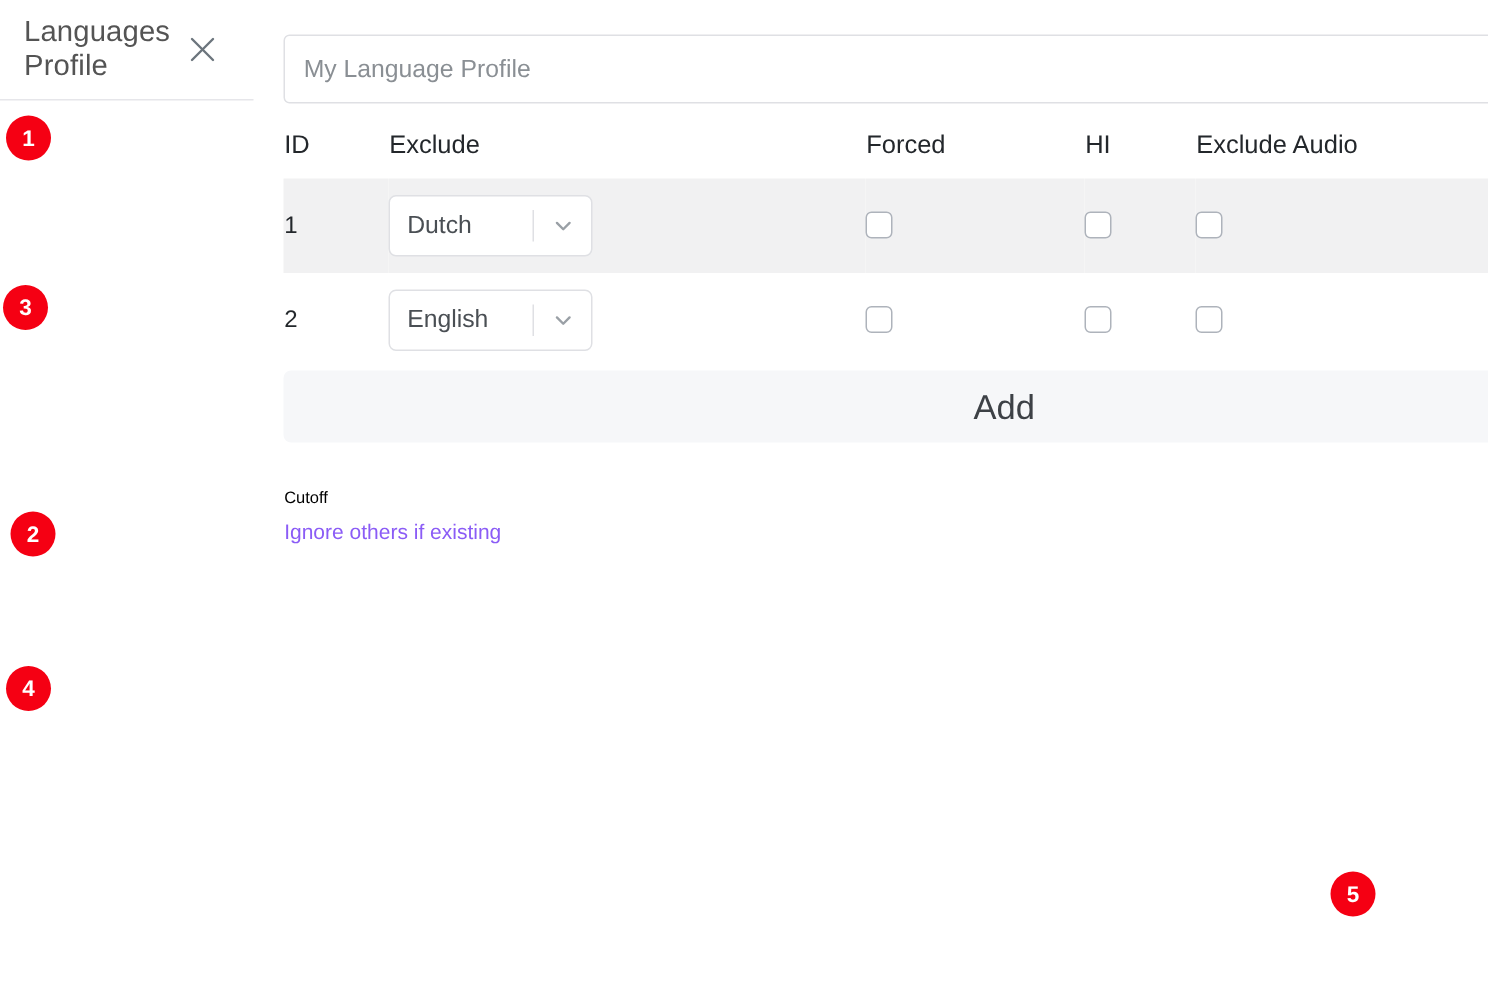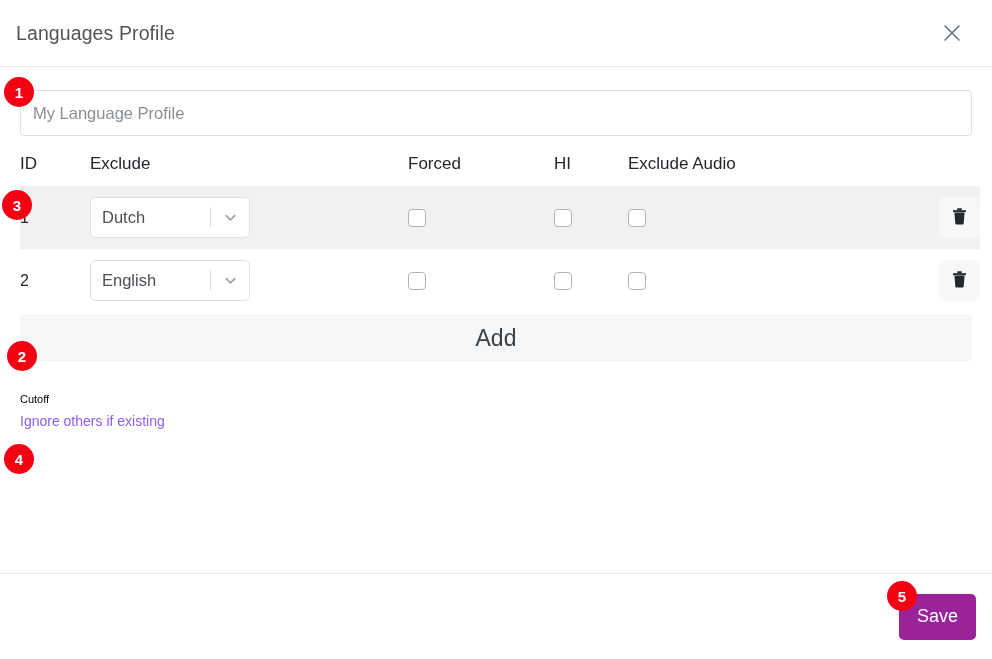--- a/index.html
+++ b/index.html
@@ -15,21 +15,21 @@
     color: #212529;
     overflow: hidden;
   }
 
   
   .modal {
     position: absolute;
     inset: 0;
     background: #ffffff;
     display: flex;
-    flex-direction: column;
+    flex-direction: row;
   }
 
   
   .modal-header {
     height: 67px;
     flex: 0 0 67px;
     border-bottom: 1px solid #e6e6ea;
     display: flex;
     align-items: center;
     padding: 0 16px 0 16px;
@@ -113,21 +113,21 @@
   tr.row-odd  { background: #f1f1f2; }
   tr.row-even { background: #ffffff; }
   .lang-table tbody td { height: 63px; }
 
   .cell-id { padding-left: 15px; }
 
   
   .lang-select {
     display: inline-flex;
     align-items: center;
-    width: 160px;
+    width: 136px;
     height: 41px;
     background: #ffffff;
     border: 1px solid #dfe0e4;
     border-radius: 5px;
     box-sizing: border-box;
     cursor: pointer;
     user-select: none;
   }
   .lang-select .value {
     flex: 1 1 auto;

